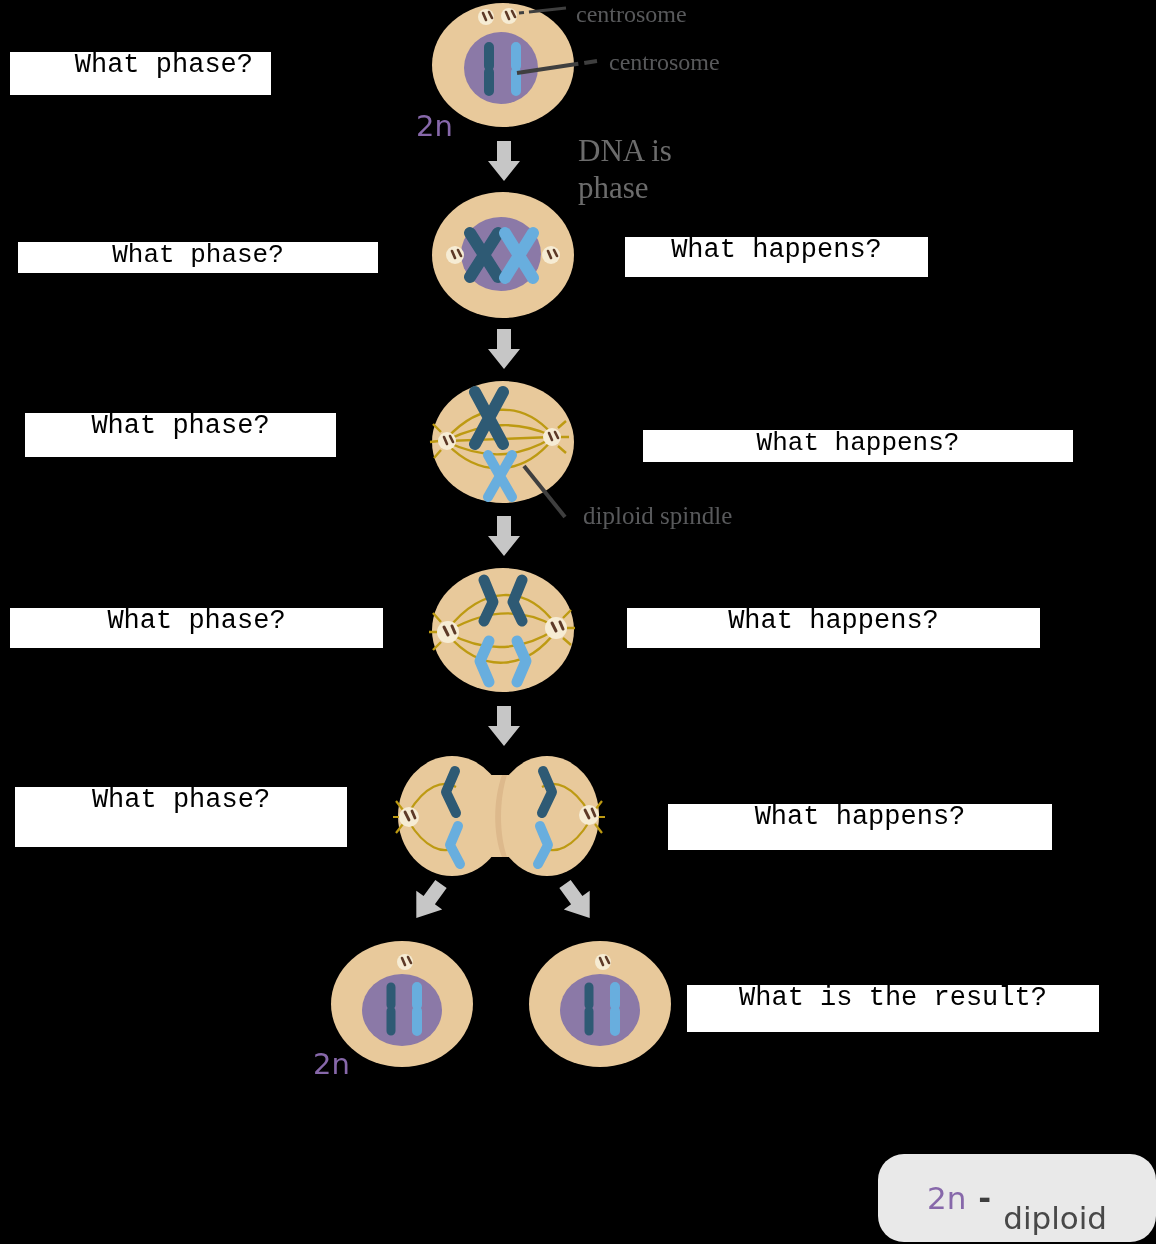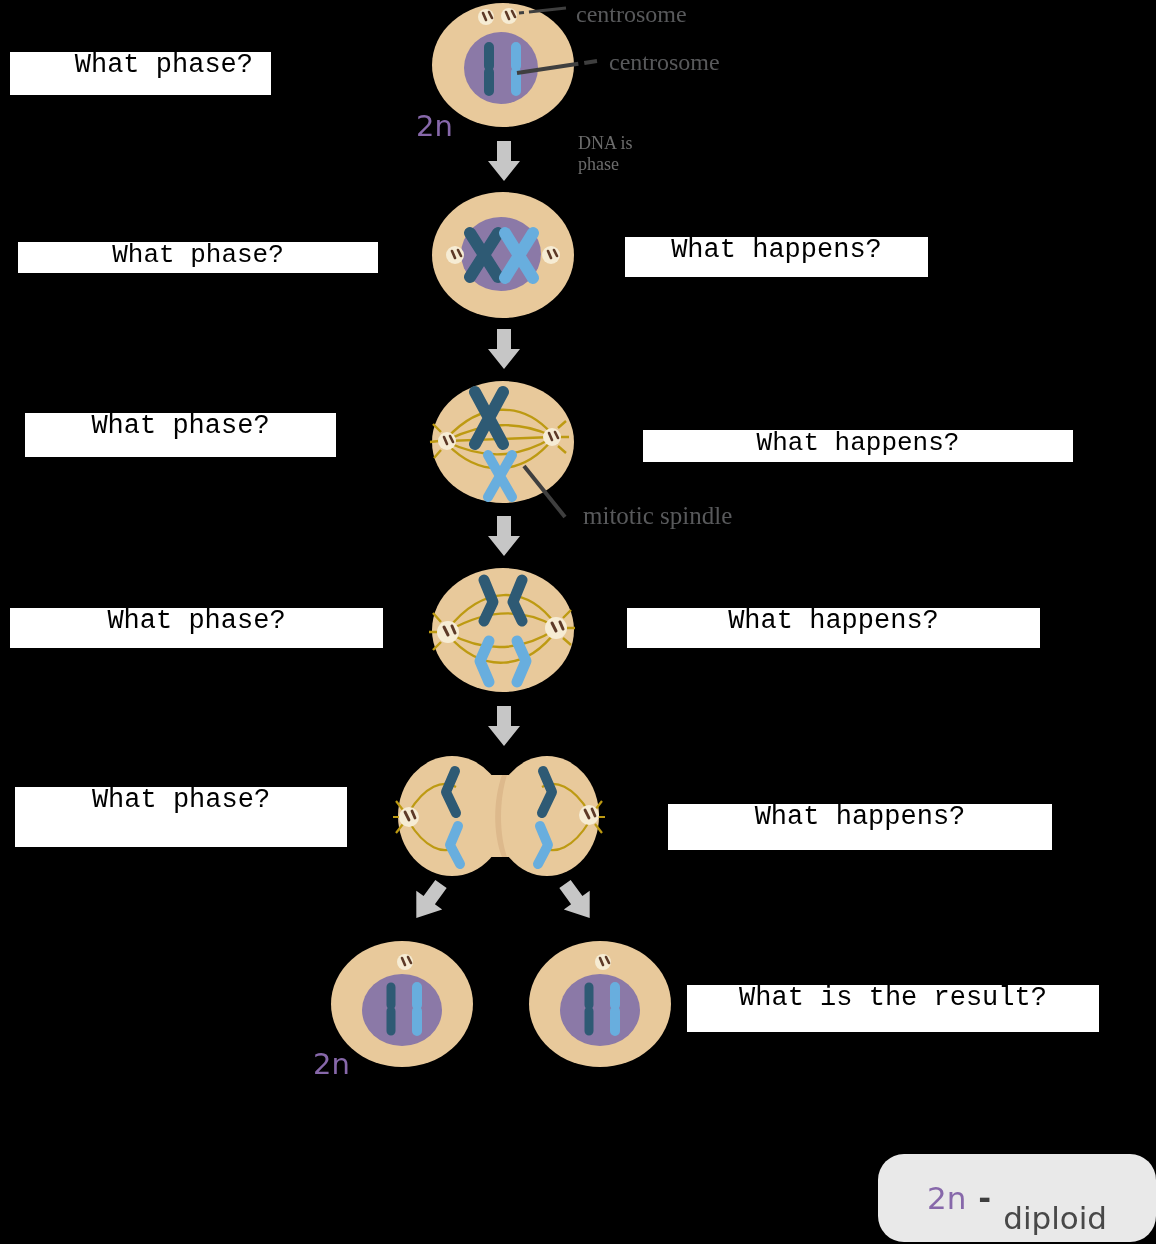--- a/index.html
+++ b/index.html
@@ -8,21 +8,21 @@
   #diagram{position:absolute;left:0;top:0;}
   
   .qbox{position:absolute;background:var(--boxBg,#fff);color:var(--boxText,#000);
         display:flex;align-items:flex-start;justify-content:center;
         font-size:27px;line-height:1;white-space:nowrap;font-family:Liberation Mono, monospace;}
   .qbox.alignr{justify-content:flex-end;padding-right:18px;box-sizing:border-box;}
   .qbox.small{font-size:26px;}
   
   .anno{position:absolute;font-family:Liberation Serif, serif;color:var(--labelGray,#58595b);
         font-size:24px;line-height:1.1;white-space:nowrap;margin-left:8px;}
-  .anno.dna{color:var(--dnaGray,#6c6c6c);font-size:18px;line-height:1.18;}
+  .anno.dna{color:var(--dnaGray,#6c6c6c);font-size:31px;line-height:1.18;}
   .anno.spindle{font-size:25px;}
   .ploidy{position:absolute;font-family:"DejaVu Sans",sans-serif;color:var(--ploidyPurple,#8768aa);
           font-size:29px;line-height:1;}
   
   .legend{position:absolute;left:878px;top:1154px;width:278px;height:88px;border-radius:26px;
           background:var(--legendBg,#e9e9e9);display:flex;align-items:center;justify-content:center;
           gap:12px;font-family:"DejaVu Sans",sans-serif;font-size:31px;}
   .legend .sym{color:var(--ploidyPurple,#8768aa);}
   .legend .sep{color:#3e3e3e;font-weight:bold;}
   .legend .word{color:var(--legendText,#484848);margin-top:40px;}
@@ -219,21 +219,21 @@
   <div class="qbox" style="left:687px;top:985px;width:412px;height:47px">
       <span>What is the result?</span>
     </div>
 
   <span class="anno" style="left:568px;top:1px">centrosome</span>
   <span class="anno" style="left:601px;top:49px">centrosome</span>
   <div class="anno dna" style="left:570px;top:133px">
     <div>DNA is</div>
     <div>phase</div>
   </div>
-  <span class="anno spindle" style="left:575px;top:502px">mitotic spindle</span>
+  <span class="anno spindle" style="left:575px;top:502px">diploid spindle</span>
   <span class="ploidy" style="left:416px;top:112px">2n</span>
   <span class="ploidy" style="left:313px;top:1050px">2n</span>
 
   <div class="legend">
     <span class="sym">2n</span>
     <span class="sep">-</span>
     <span class="word">diploid</span>
   </div>
 
 </div>

